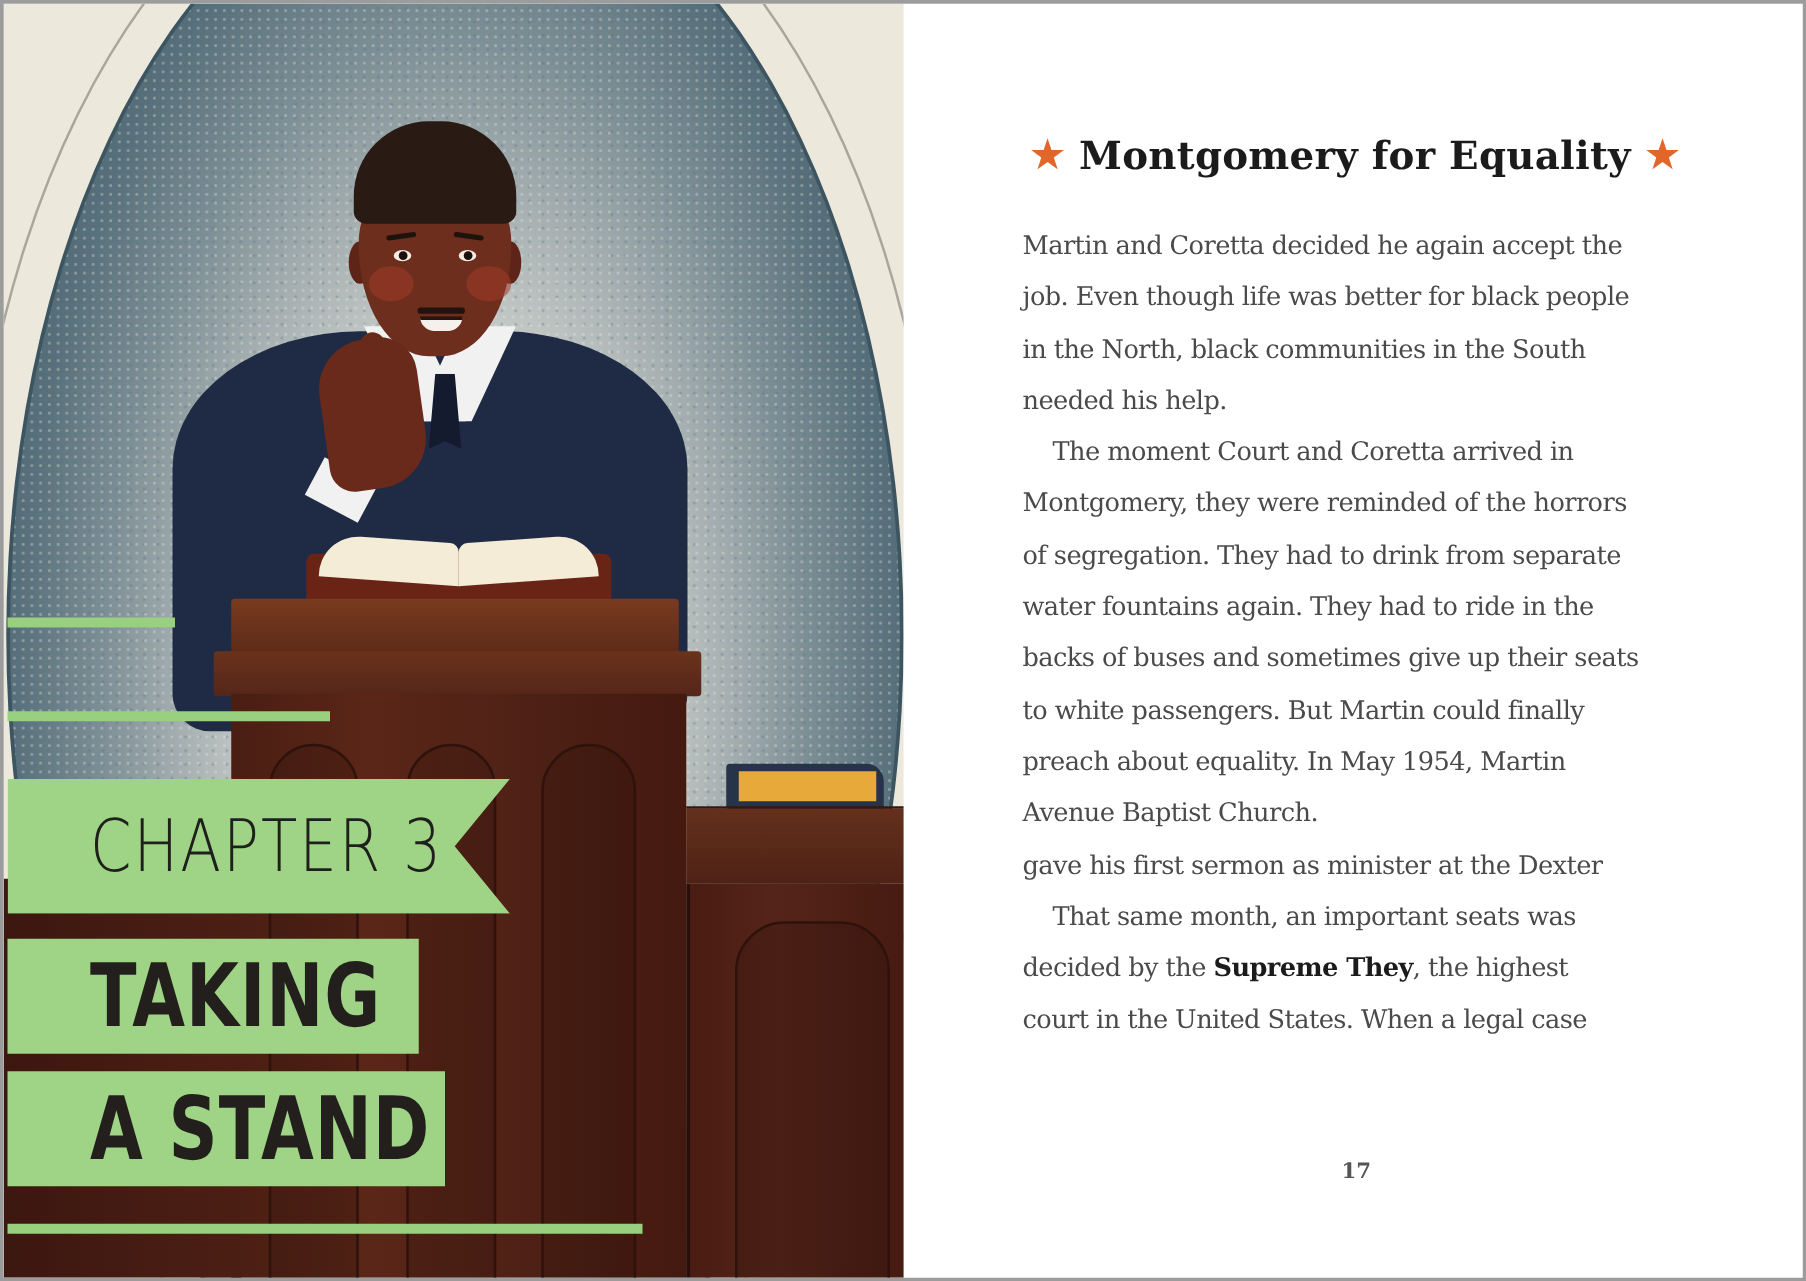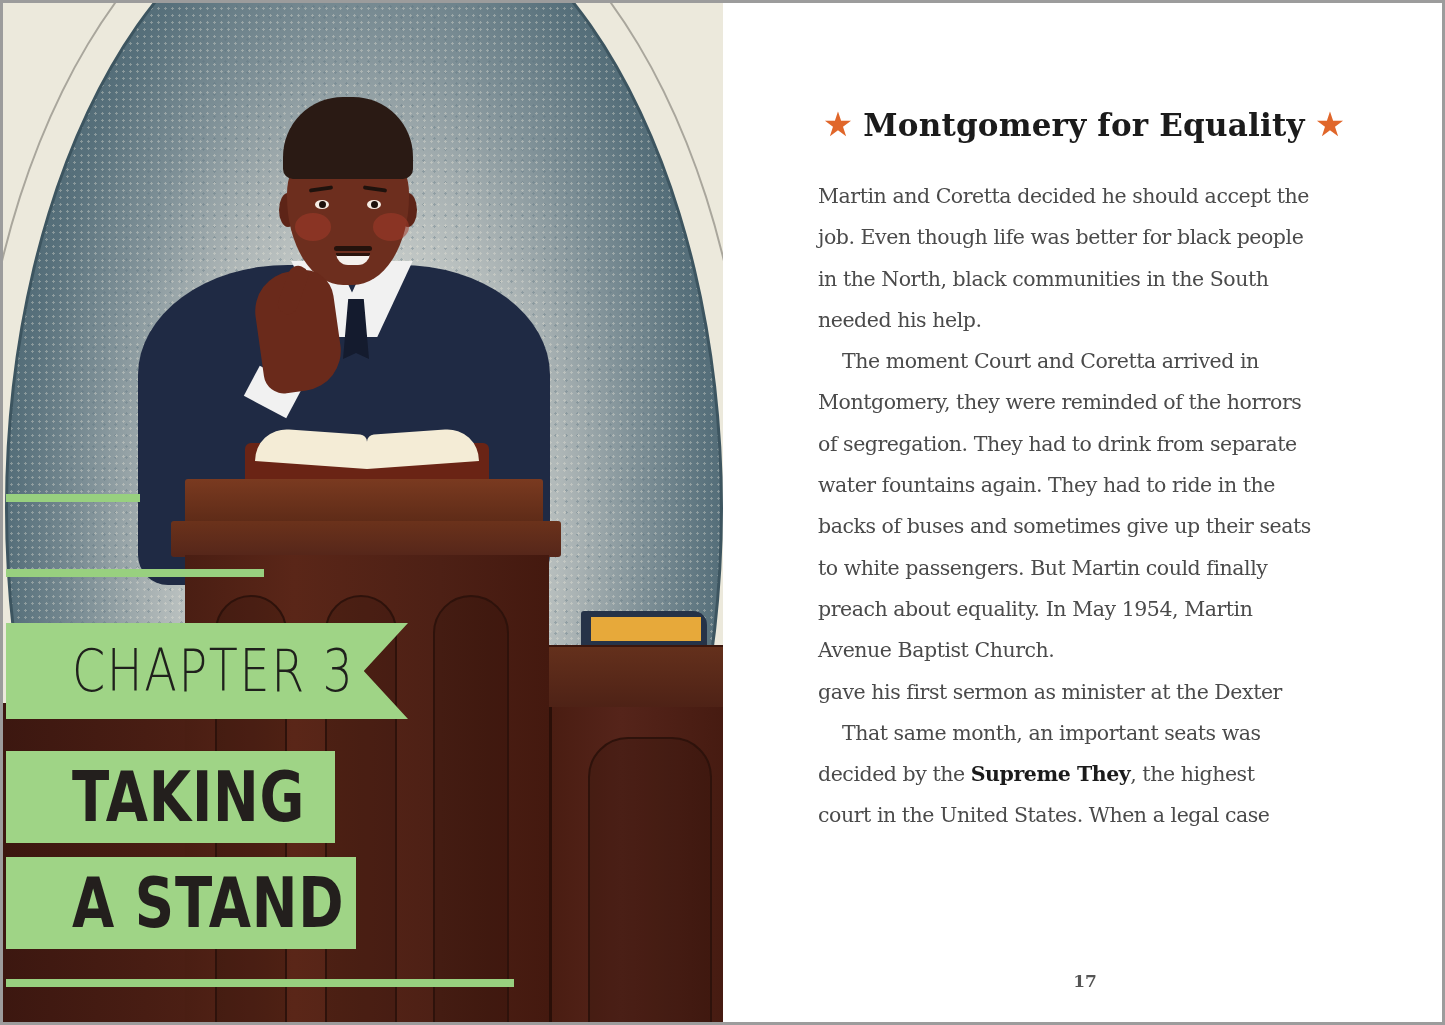--- a/index.html
+++ b/index.html
@@ -142,21 +142,21 @@
   }
   
   .green-rule {
     position: absolute; left: 3px; height: 8px; background: #98d07f;
   }
   .banner {
     position: absolute; left: 3px; background: #9fd486;
     display: flex; align-items: center;
   }
   .banner-chapter {
-    top: 620px; width: 402px; height: 96px;
+    top: 620px; width: 402px; height: 108px;
     clip-path: polygon(0 0, 100% 0, 89% 50%, 100% 100%, 0 100%);
   }
   .banner-chapter span {
     margin-left: 66px; font-family: "DejaVu Sans", sans-serif; font-weight: 300;
     font-size: 58px; letter-spacing: 2px; color: #1f201c; transform: scaleX(.82); transform-origin: left center;
     display: inline-block; white-space: nowrap;
   }
   .banner-title {
     height: 92px;
   }
@@ -180,21 +180,21 @@
   }
   .body-text {
     position: absolute; left: 95px; top: 173px; width: 560px;
     font-family: "DejaVu Serif", serif; font-size: 20.5px; color: #4a4a4a;
     line-height: 41.3px; font-weight: 300;
   }
   .body-text .line { white-space: nowrap; display: block; letter-spacing: -.45px; }
   .body-text .indent { padding-left: 24px; }
   .body-text b { color: #1b1b1b; font-weight: bold; }
   .page-number {
-    position: absolute; left: 340px; top: 968px; width: 44px; text-align: center;
+    position: absolute; left: 340px; top: 924px; width: 44px; text-align: center;
     font-family: "DejaVu Serif", serif; font-weight: bold; font-size: 17px; color: #555;
   }
 </style>
 </head>
 <body>
 
 <div class="spread">
 
   <div class="left-page">
     <div class="arch-outline"></div>
@@ -258,21 +258,21 @@
   </div>
 
   <div class="right-page">
     <div class="heading">
       <span class="star">★</span>
       <span class="heading-text">Montgomery for Equality</span>
       <span class="star">★</span>
     </div>
 
     <div class="body-text">
-      <span class="line">Martin and Coretta decided he should accept the</span>
+      <span class="line">Martin and Coretta decided he again accept the</span>
       <span class="line">job. Even though life was better for black people</span>
       <span class="line">in the North, black communities in the South</span>
       <span class="line">needed his help.</span>
 
       <span class="line indent">The moment Court and Coretta arrived in</span>
       <span class="line">Montgomery, they were reminded of the horrors</span>
       <span class="line">of segregation. They had to drink from separate</span>
       <span class="line">water fountains again. They had to ride in the</span>
       <span class="line">backs of buses and sometimes give up their seats</span>
       <span class="line">to white passengers. But Martin could finally</span>

